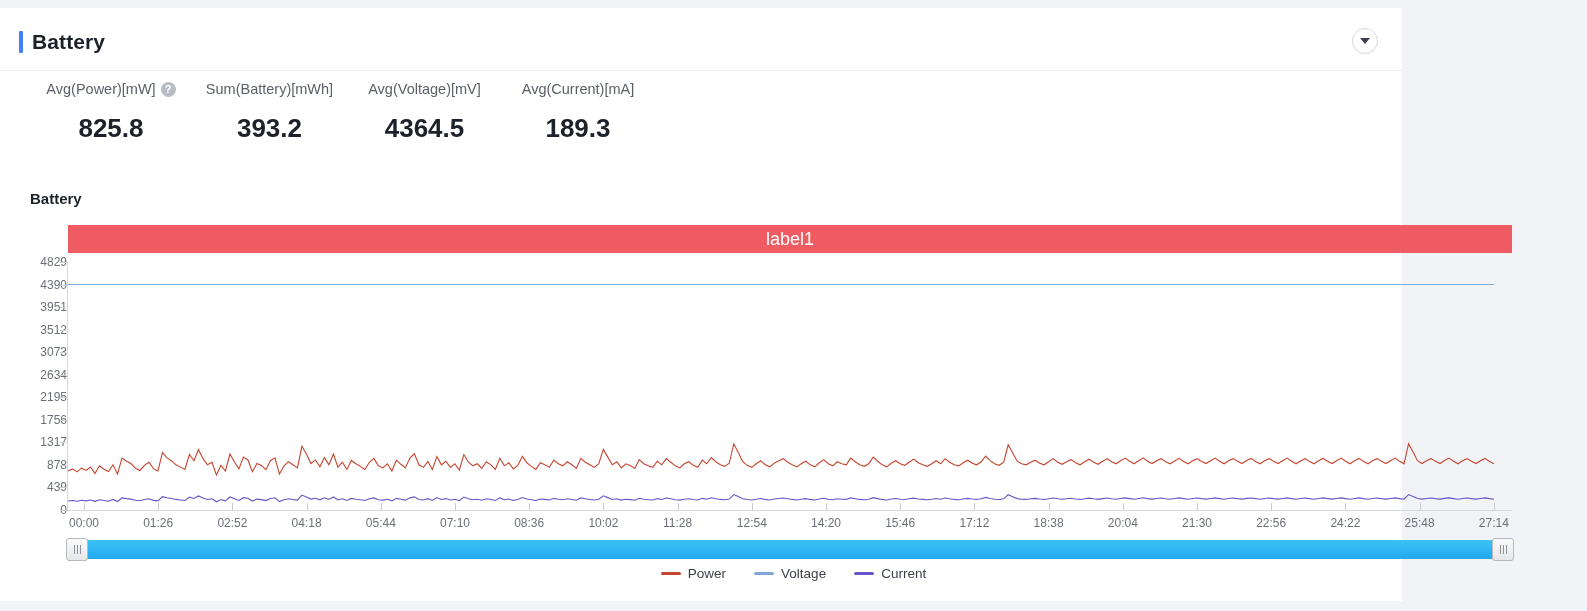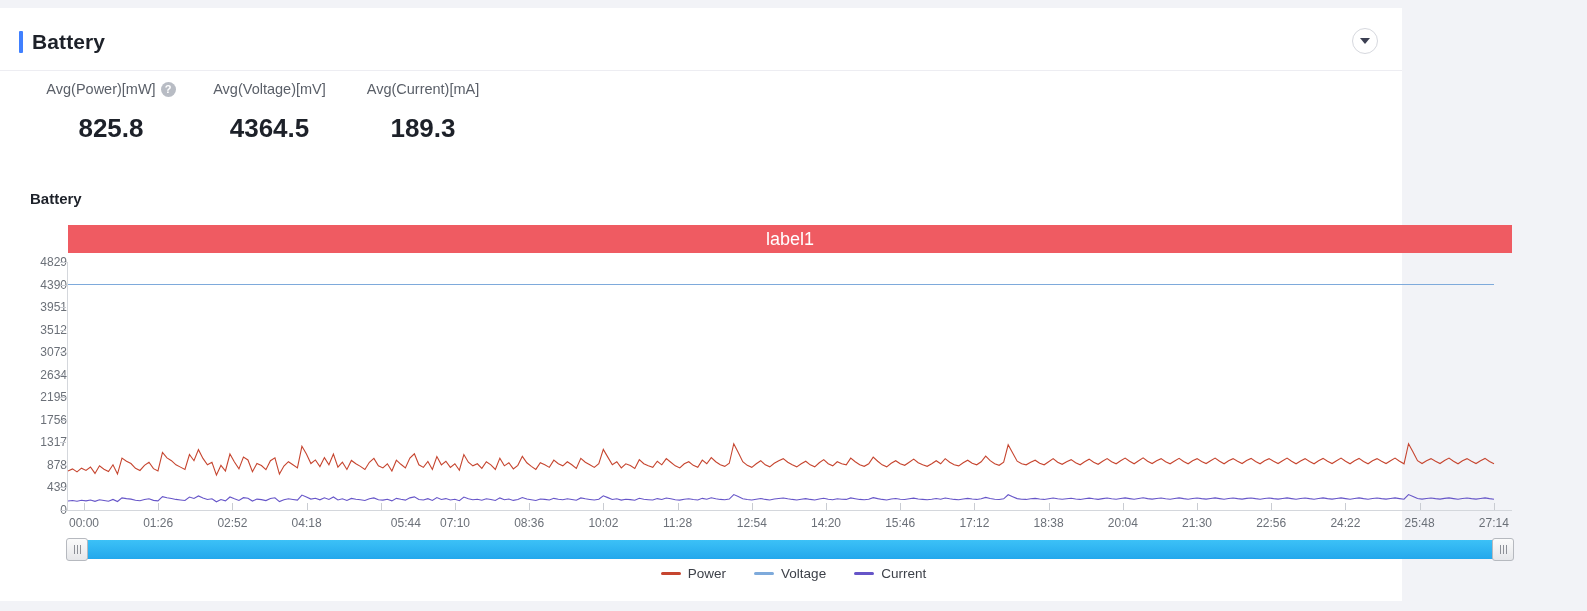--- a/index.html
+++ b/index.html
@@ -273,20 +273,26 @@
       </div>
     </div>
 
     <div class="kpi-row" id="kpi-row">
         <div class="kpi" style="width: 162px;">
           <div class="kpi-label">
             <span>Avg(Power)[mW]</span>
             <span class="help-icon">?</span>
           </div>
           <div class="kpi-value">825.8</div>
+        </div>
+        <div class="kpi" style="width: 155px;">
+          <div class="kpi-label">
+            <span>Sum(Battery)[mWh]</span>
+          </div>
+          <div class="kpi-value">393.2</div>
         </div>
         <div class="kpi" style="width: 155px;">
           <div class="kpi-label">
             <span>Avg(Voltage)[mV]</span>
           </div>
           <div class="kpi-value">4364.5</div>
         </div>
         <div class="kpi" style="width: 152px;">
           <div class="kpi-label">
             <span>Avg(Current)[mA]</span>
@@ -336,21 +342,21 @@
           <div class="ytick" style="top: 0px;">4829</div>
           <div class="ytick-mark" style="top: 0px;"></div>
           <div class="xtick" style="left: 84px;">00:00</div>
           <div class="xtick-mark" style="left: 84px;"></div>
           <div class="xtick" style="left: 158.2px;">01:26</div>
           <div class="xtick-mark" style="left: 158.2px;"></div>
           <div class="xtick" style="left: 232.4px;">02:52</div>
           <div class="xtick-mark" style="left: 232.4px;"></div>
           <div class="xtick" style="left: 306.6px;">04:18</div>
           <div class="xtick-mark" style="left: 306.6px;"></div>
-          <div class="xtick" style="left: 380.8px; margin-left: 25px;">05:44</div>
+          <div class="xtick" style="left: 380.8px;">05:44</div>
           <div class="xtick-mark" style="left: 380.8px;"></div>
           <div class="xtick" style="left: 455px;">07:10</div>
           <div class="xtick-mark" style="left: 455px;"></div>
           <div class="xtick" style="left: 529.2px;">08:36</div>
           <div class="xtick-mark" style="left: 529.2px;"></div>
           <div class="xtick" style="left: 603.4px;">10:02</div>
           <div class="xtick-mark" style="left: 603.4px;"></div>
           <div class="xtick" style="left: 677.6px;">11:28</div>
           <div class="xtick-mark" style="left: 677.6px;"></div>
           <div class="xtick" style="left: 751.8px;">12:54</div>

